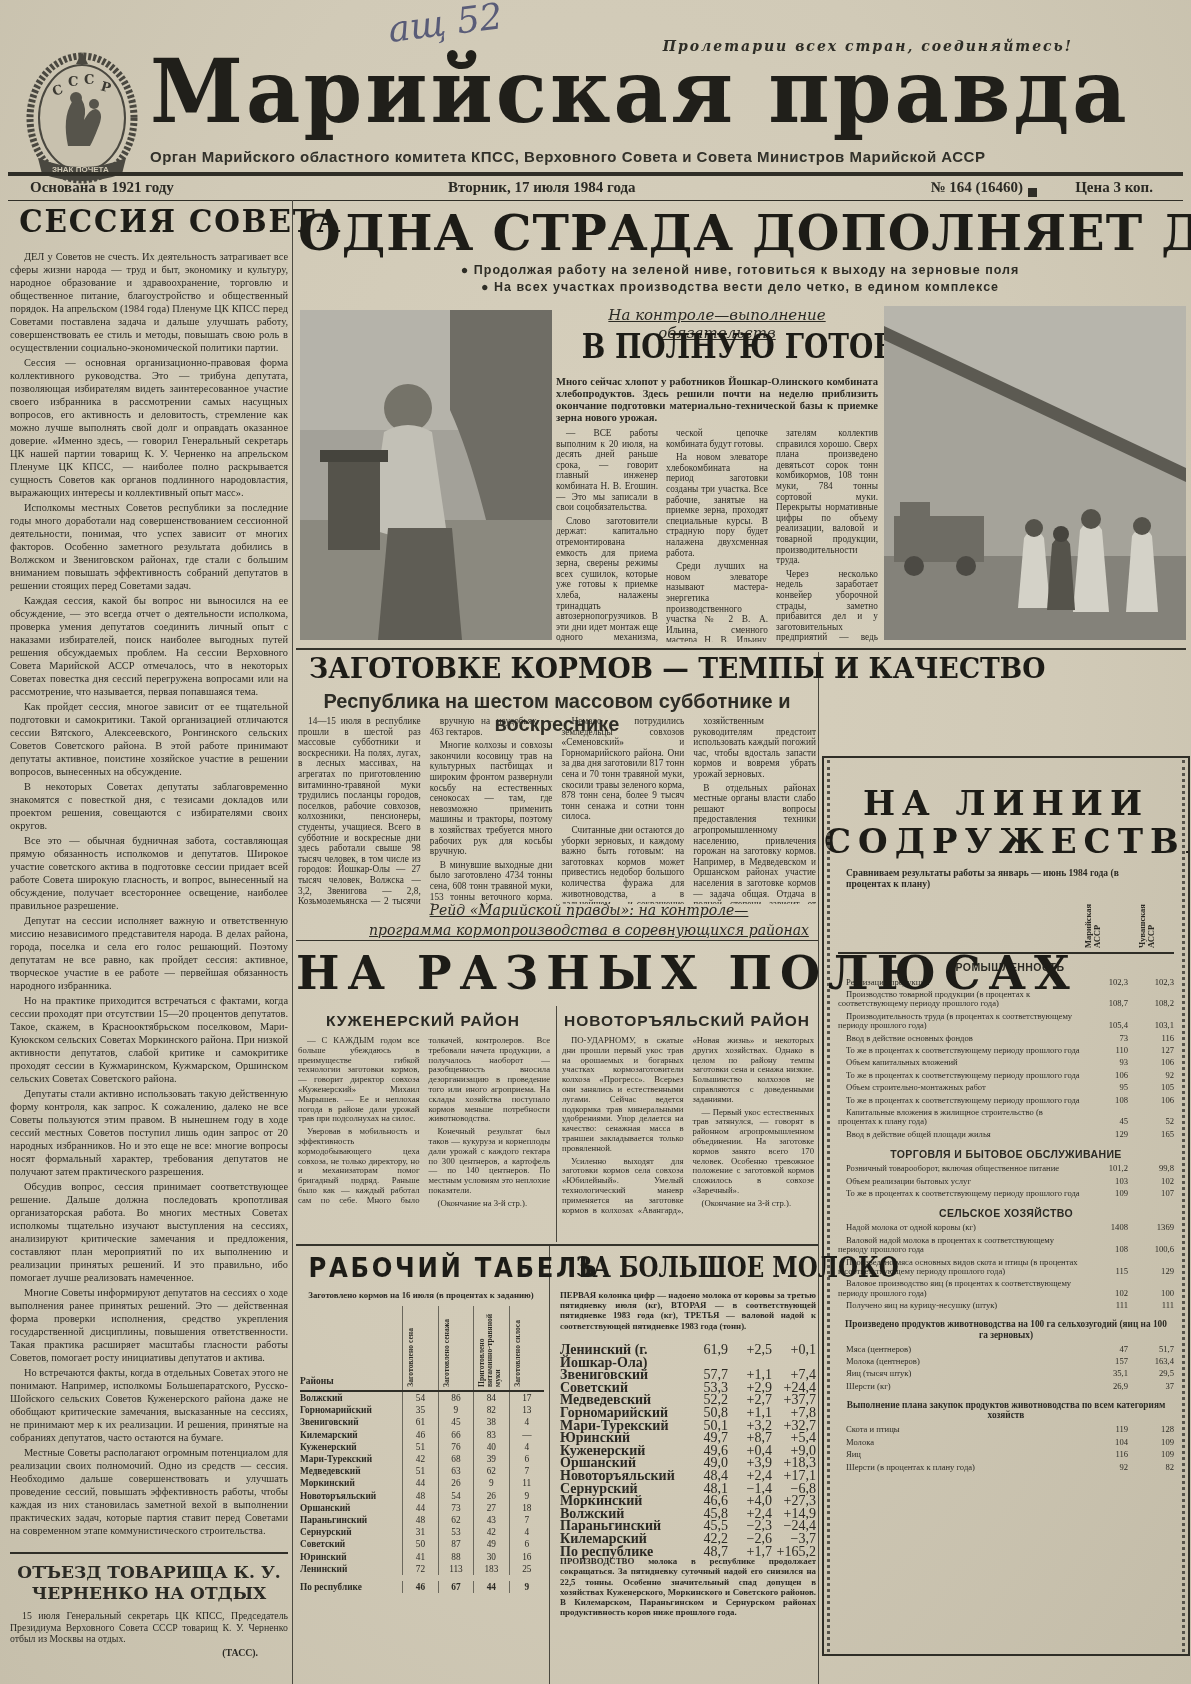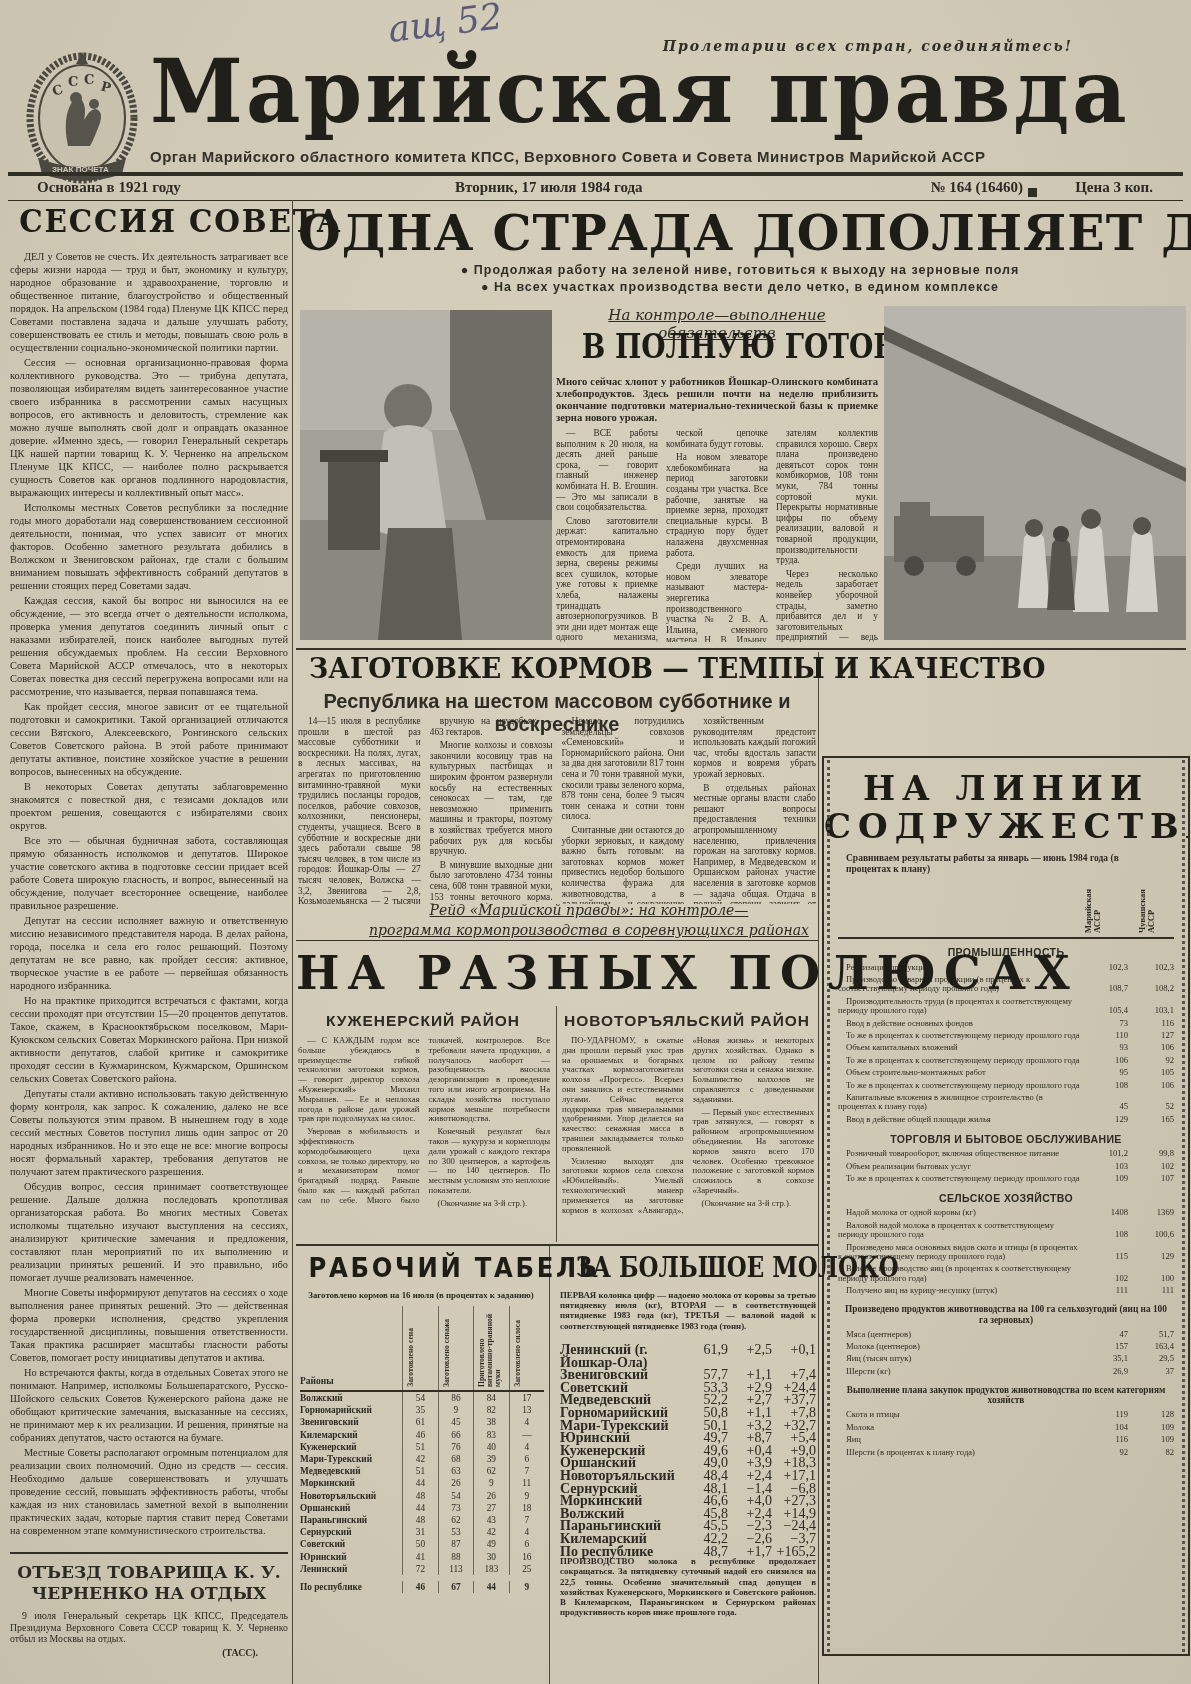--- a/index.html
+++ b/index.html
@@ -13,21 +13,21 @@
     font-style:italic;font-size:36px;color:#45496d;transform:rotate(-7deg);opacity:.85;}
   .slogan{position:absolute;right:118px;top:38px;font-family:"DejaVu Serif",serif;
     font-style:italic;font-weight:bold;font-size:14px;letter-spacing:2px;color:#2e2d26;}
   .masthead-title{position:absolute;left:150px;top:42px;width:930px;text-align:center;
     font-family:"DejaVu Serif",serif;font-weight:bold;font-size:84px;letter-spacing:3px;
     color:#201f1a;transform:scaleY(1.04);white-space:nowrap;}
   .masthead-sub{position:absolute;left:150px;top:148px;width:930px;
     font-family:"Liberation Sans",sans-serif;font-weight:bold;font-size:15px;letter-spacing:.5px;color:#32312a;}
   .infobar{position:absolute;left:8px;top:172px;width:1175px;border-top:4px solid #2f2e27;
     border-bottom:1px solid #2f2e27;height:24px;font-weight:bold;font-size:15px;}
-  .infobar .cell{position:absolute;top:3px;white-space:nowrap;margin-left:7px;}
+  .infobar .cell{position:absolute;top:3px;white-space:nowrap;}
   .sq{display:inline-block;width:9px;height:9px;background:#2f2e27;margin:0 6px;}
   .headline1{position:absolute;left:298px;top:204px;width:888px;text-align:center;
     font-family:"DejaVu Serif",serif;font-weight:bold;font-size:49px;letter-spacing:1px;
     white-space:nowrap;color:#1d1c17;}
   .bullets{position:absolute;left:330px;top:262px;width:820px;font-family:"Liberation Sans",sans-serif;
     font-weight:bold;font-size:12.5px;letter-spacing:1px;color:#2e2d26;text-align:center;line-height:17px;}
   .kicker{font-family:"DejaVu Serif",serif;font-style:italic;font-weight:normal;
     text-decoration:underline;color:#2b2a24;text-align:center;}
   .h-gotov{position:absolute;left:552px;top:326px;width:330px;text-align:center;
     font-family:"DejaVu Serif",serif;font-weight:bold;font-size:34px;transform:scaleX(.82);
@@ -42,21 +42,21 @@
   .korma-sub{position:absolute;left:296px;top:690px;width:522px;text-align:center;
     font-family:"Liberation Sans",sans-serif;font-weight:bold;font-size:20px;color:#2e2d26;}
   .fourcols{position:absolute;left:298px;top:716px;width:518px;height:188px;display:flex;gap:9px;overflow:hidden;}
   .fourcols>div{flex:1;}
   .sidebar{position:absolute;left:822px;top:756px;width:364px;height:896px;
     border:2px solid #2f2e27;overflow:hidden;background:rgba(0,0,0,0.012);}
   .sidebar:before,.sidebar:after{content:"";position:absolute;top:2px;bottom:2px;width:0;
     border-left:3px dotted #55534a;}
   .sidebar:before{left:3px;} .sidebar:after{right:3px;}
   .sb-title{font-family:"DejaVu Serif",serif;font-weight:bold;font-size:34px;letter-spacing:7px;
-    text-align:center;line-height:38px;margin-top:11px;color:#1d1c17;}
+    text-align:center;line-height:38px;margin-top:26px;color:#1d1c17;}
   .sb-sub{font-family:"DejaVu Serif",serif;font-weight:bold;font-size:18px;text-align:center;
     line-height:22px;margin-top:8px;}
   .sb-note{font-size:9.5px;font-weight:bold;text-align:left;margin:8px 22px 0 22px;line-height:11px;}
   .sb-colheads{position:relative;height:60px;margin:2px 14px 0 14px;border-bottom:2px solid #2f2e27;}
   .vert{writing-mode:vertical-rl;transform:rotate(180deg);font-size:8.5px;font-weight:bold;
     position:absolute;bottom:4px;line-height:9px;}
   .sb-sec-h{font-family:"Liberation Sans",sans-serif;font-weight:bold;font-size:10.5px;
     text-align:center;margin:7px 14px 3px 14px;line-height:12px;letter-spacing:.4px;}
   .sb-sec-h2{font-weight:bold;font-size:9.3px;text-align:center;margin:7px 20px 3px 20px;line-height:10.5px;}
   .sb-rows{margin:0 14px;}
@@ -163,21 +163,21 @@
       <p>Но на практике приходится встречаться с фактами, когда сессии проходят при отсутствии 15—20 процентов депутатов. Такое, скажем, в Краснооктябрьском поселковом, Мари-Куюкском сельских Советах Моркинского района. При низкой активности депутатов, слабой критике и самокритике проходят сессии в Кужмаринском, Кужмарском, Оршинском сельских Советах Советского района.</p>
       <p>Депутаты стали активно использовать такую действенную форму контроля, как запрос. К сожалению, далеко не все Советы пользуются этим правом. В нынешнем году в ходе сессий местных Советов поступил лишь один запрос от 20 народных избранников. Но и это еще не все: многие вопросы носят формальный характер, требования депутатов не получают затем практического разрешения.</p>
       <p>Обсудив вопрос, сессия принимает соответствующее решение. Дальше должна последовать кропотливая организаторская работа. Во многих местных Советах исполкомы тщательно изучают выступления на сессиях, анализируют критические замечания и предложения, составляют план мероприятий по их выполнению и реализации принятых решений. И это правильно, ибо помогает лучше реализовать намеченное.</p>
       <p>Многие Советы информируют депутатов на сессиях о ходе выполнения ранее принятых решений. Это — действенная форма проверки исполнения, средство укрепления государственной дисциплины, повышения ответственности. Такая практика расширяет масштабы гласности работы Советов, помогает росту инициативы депутатов и актива.</p>
       <p>Но встречаются факты, когда в отдельных Советах этого не понимают. Например, исполкомы Большепаратского, Русско-Шойского сельских Советов Куженерского района даже не обобщают критические замечания, высказанные на сессиях, не принимают мер к их реализации. И решения, принятые на собраниях депутатов, часто остаются на бумаге.</p>
       <p>Местные Советы располагают огромным потенциалом для реализации своих полномочий. Одно из средств — сессия. Необходимо дальше совершенствовать и улучшать проведение сессий, повышать эффективность работы, чтобы каждая из них становилась заметной вехой в выполнении практических задач, которые партия ставит перед Советами на современном этапе коммунистического строительства.</p>
     </div>
 
   <div class="depart">
     <div class="t">ОТЪЕЗД ТОВАРИЩА К. У. ЧЕРНЕНКО НА ОТДЫХ</div>
-    <div class="b">9 июля Генеральный секретарь ЦК КПСС, Председатель Президиума Верховного Совета СССР товарищ К. У. Черненко отбыл из Москвы на отдых.</div>
+    <div class="b">15 июля Генеральный секретарь ЦК КПСС, Председатель Президиума Верховного Совета СССР товарищ К. У. Черненко отбыл из Москвы на отдых.</div>
     <div class="src">(ТАСС).</div>
   </div>
 
   <div class="headline1">ОДНА СТРАДА ДОПОЛНЯЕТ ДРУГУЮ</div>
   <div class="bullets">
       <div><span>● </span><span>Продолжая работу на зеленой ниве, готовиться к выходу на зерновые поля</span></div>
       <div><span>● </span><span>На всех участках производства вести дело четко, в едином комплексе</span></div>
     </div>
 
   <div class="abs" style="left:552px;top:306px;width:330px;text-align:center;font-size:15px;">

